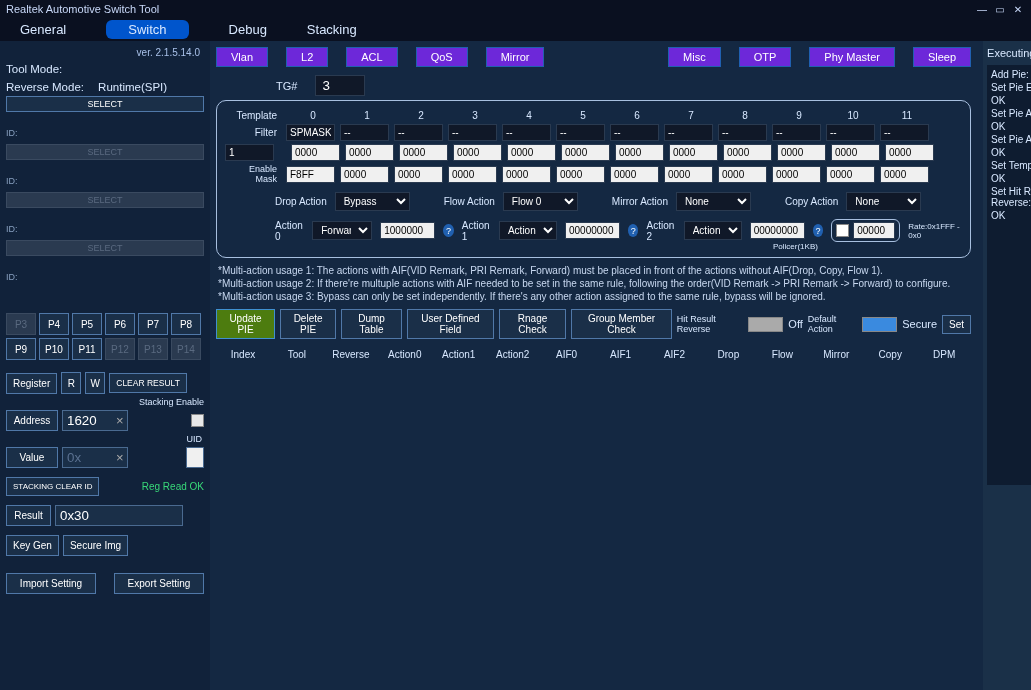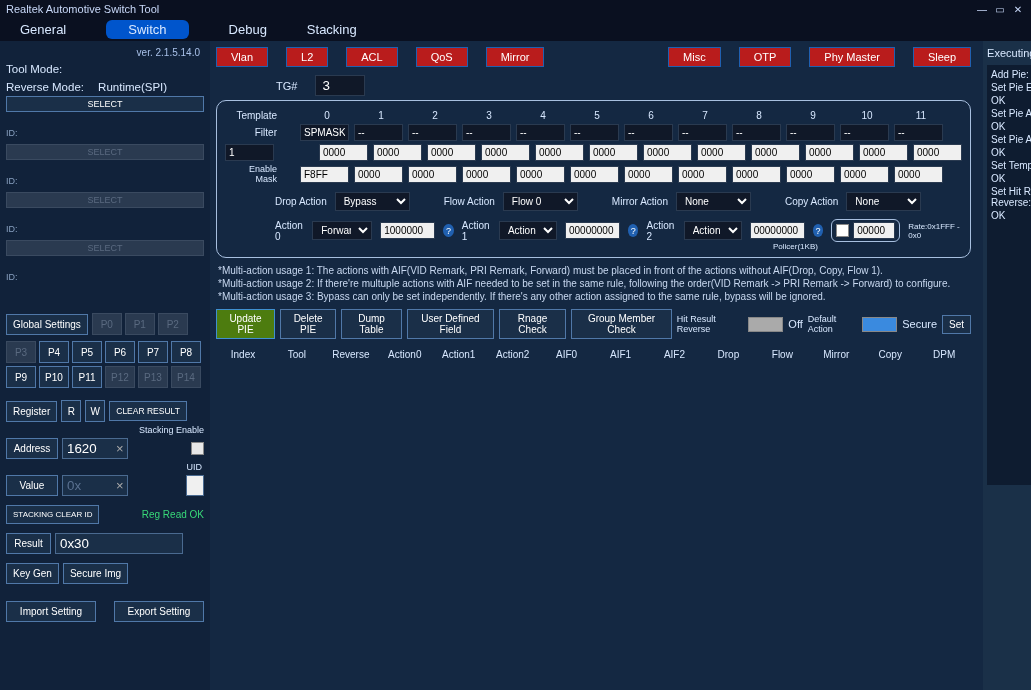--- a/index.html
+++ b/index.html
@@ -23,27 +23,27 @@
 .pbtn.dis{ background:#2a3a50; color:#5a6a80; border-color:#3a4a60;}
 .pgrid{ display:flex; flex-wrap:wrap; gap:3px;}
 .gsbtn{ background:#1a2f48; border:1px solid #5078a8; color:#fff; font-size:10px; padding:4px 6px;}
 .txtin{ background:#1a2f48; border:1px solid #4a6a90; color:#fff; padding:2px 4px; outline:none;}
 .txtin::placeholder{ color:#5a7090;}
 .regok{ color:#38d878; font-size:10px;}
 .chk{ width:13px; height:13px; background:#e8e8e8; border:1px solid #888;}
 .content{ flex:1; display:flex; background:#142842; position:relative;}
 .midpane{ flex:1; padding:6px 12px 6px 6px; overflow:hidden;}
 .tabrow{ display:flex; gap:18px; align-items:center;}
-.tabbtn{ background:#b91c1c; border:1px solid #2060b0; color:#fff; padding:3px 14px; font-size:11px;}
+.tabbtn{ background:#6d28d9; border:1px solid #2060b0; color:#fff; padding:3px 14px; font-size:11px;}
 .tgrow{ margin:8px 0 4px 60px; display:flex; gap:18px; align-items:center;}
 .tgin{ background:#101828; border:1px solid #2a3a50; width:50px; padding:2px 6px; color:#fff;}
 .box{ border:1px solid #a8c0e0; border-radius:10px; padding:6px 8px; margin-top:2px;}
 .colhdr{ display:flex; gap:0; font-size:10px; color:#d8e8ff;}
 .colhdr div{ width:54px; text-align:center;}
-.valrow{ display:flex; gap:19px; align-items:center; margin:3px 0;}
+.valrow{ display:flex; gap:5px; align-items:center; margin:3px 0;}
 .rowlbl{ width:56px; text-align:right; font-size:10px; padding-right:4px;}
 .cellin{ width:49px; background:#101828; border:1px solid #2a3a50; color:#fff; padding:2px 3px; font-size:10px;}
 .cellin.white{ background:#f0f0f0; color:#000;}
 .actrow{ display:flex; gap:8px; align-items:center; margin-top:8px; font-size:10px;}
 .selbox{ background:#101828; border:1px solid #2a3a50; color:#fff; padding:2px 4px; font-size:10px; width:75px;}
 .helpicon{ width:13px; height:13px; border-radius:50%; background:#2060b0; color:#fff; display:inline-flex; align-items:center; justify-content:center; font-size:9px;}
 .notes{ font-size:10px; color:#c8d8f0; margin:6px 0 6px 2px; line-height:13px;}
 .btnrow{ display:flex; gap:5px; align-items:center; flex-wrap:nowrap;}
 .actbtn{ background:#1a2f48; border:1px solid #5078a8; color:#fff; font-size:10px; padding:3px 6px;}
 .actbtn.hl{ background:#4d7c0f; border-color:#4090d0;}
@@ -87,28 +87,20 @@
     <button class="selbtn">SELECT</button>
     <div class="idbox">ID:</div>
     <button class="selbtn dis">SELECT</button>
     <div class="idbox">ID:</div>
     <button class="selbtn dis">SELECT</button>
     <div class="idbox">ID:</div>
     <button class="selbtn dis">SELECT</button>
     <div class="idbox">ID:</div>
 
     <div style="height:22px"></div>
-    <div class="row">
-      <button class="gsbtn">Global Settings</button>
-      <div class="pgrid">
-        <button class="pbtn dis">P0</button>
-        <button class="pbtn dis">P1</button>
-        <button class="pbtn dis">P2</button>
-      </div>
-    </div>
     <div class="pgrid" style="margin-top:3px;">
       <button class="pbtn dis">P3</button>
       <button class="pbtn">P4</button>
       <button class="pbtn">P5</button>
       <button class="pbtn">P6</button>
       <button class="pbtn">P7</button>
       <button class="pbtn">P8</button>
     </div>
     <div class="pgrid" style="margin-top:3px;">
       <button class="pbtn">P9</button>

